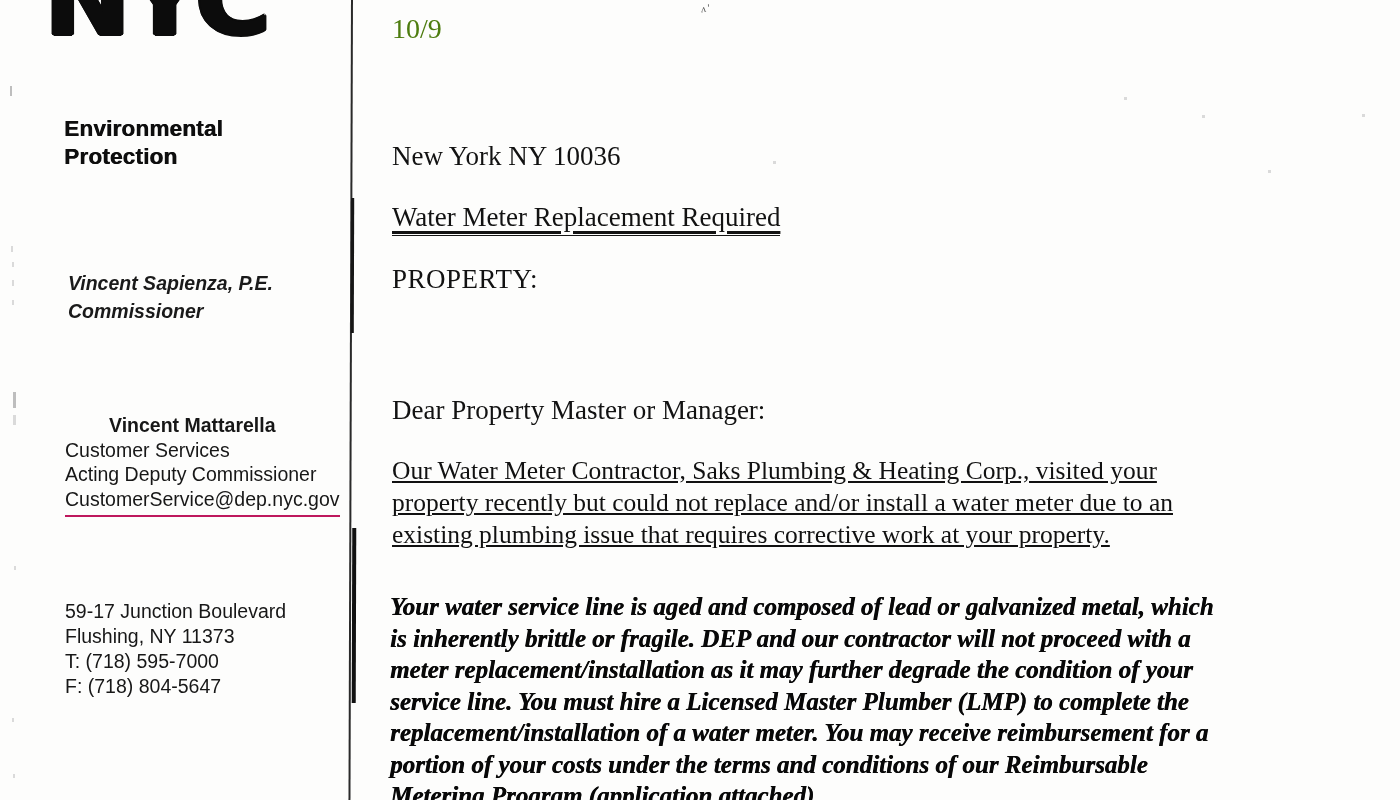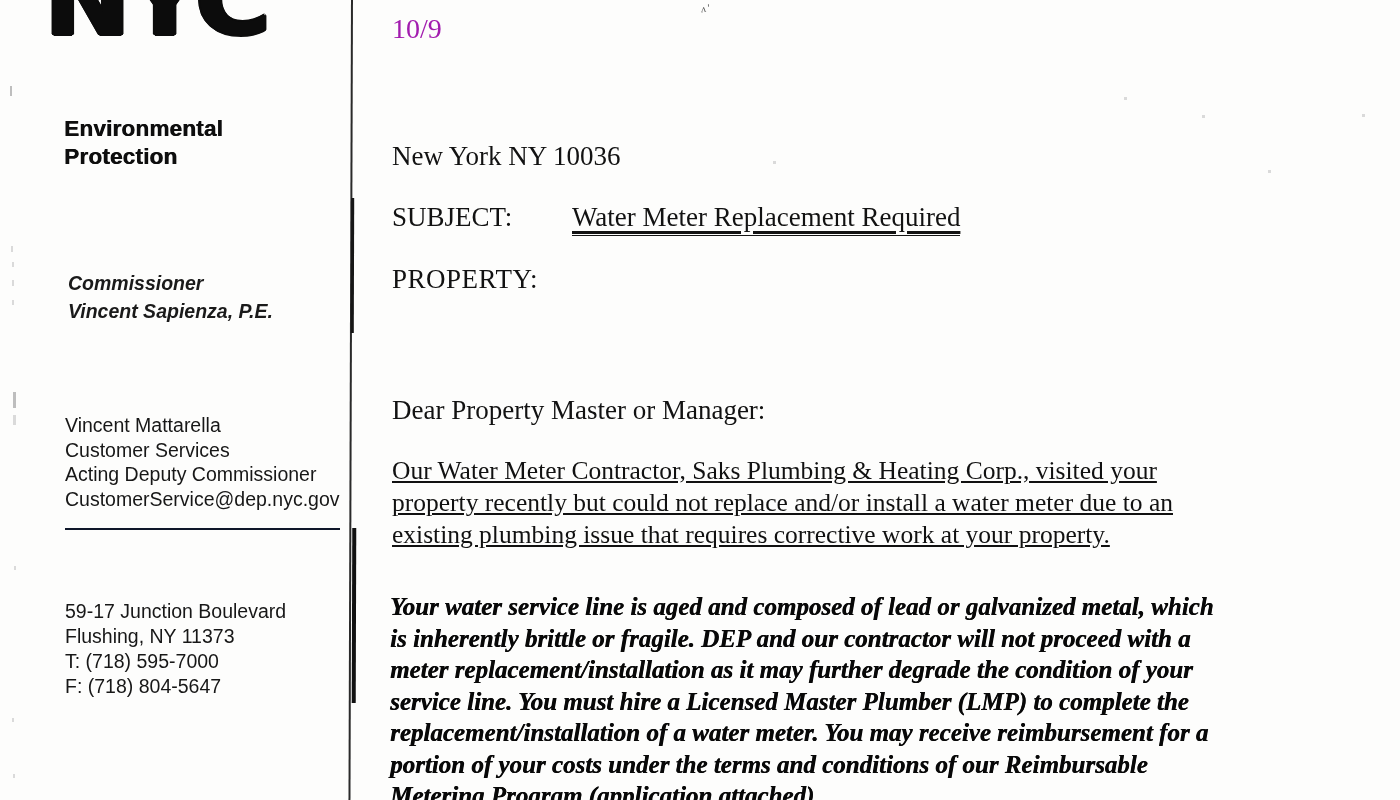--- a/index.html
+++ b/index.html
@@ -32,40 +32,40 @@
   .commissioner{
     left:68px;top:269px;
     font-family:"Liberation Sans", sans-serif;font-weight:bold;font-style:italic;
     font-size:19.5px;line-height:28px;color:#1a1a1a;
   }
   .deputy{
     left:65px;top:413px;
     font-family:"Liberation Sans", sans-serif;
     font-size:19.5px;line-height:24.5px;color:#171717;
   }
-  .deputy .name{font-weight:normal;}
-  .deputy .email{border-bottom:2px solid #0f172a;padding-bottom:18px;}
+  .deputy .name{font-weight:bold;margin-left:44px;}
+  .deputy .email{border-bottom:2px solid #be185d;padding-bottom:5px;}
   .addr{
     left:65px;top:599px;
     font-family:"Liberation Sans", sans-serif;
     font-size:19.5px;line-height:25px;color:#171717;
     white-space:pre-line;
   }
 
   
   .vrule{left:351px;top:-4px;width:1.6px;height:810px;background:#2a2a2a;transform:rotate(0.18deg);transform-origin:top left;}
   .vrule-heavy1{left:351px;top:198px;width:3px;height:135px;background:#161616;transform:rotate(0.18deg);}
   .vrule-heavy2{left:352px;top:528px;width:3.5px;height:175px;background:#111;transform:rotate(0.18deg);}
 
   
   .speck{background:#8a8a8a;opacity:0.55;}
   .speck.light{opacity:0.3;}
 
   
-  .date{left:392px;top:13px;font-size:28px;color:#a21caf;}
+  .date{left:392px;top:13px;font-size:28px;color:#4d7c0f;}
   .scan-mark{left:701px;top:2px;font-size:11px;color:#555;font-style:italic;transform:rotate(-8deg);letter-spacing:1px;}
   .recipient{left:392px;top:141px;font-size:27px;color:#121212;}
   .subject-row{left:392px;top:202px;display:flex;font-size:27px;color:#121212;}
   .subject-label{width:180px;}
   .subject-value{
     text-decoration:underline;text-decoration-thickness:2.5px;text-underline-offset:5px;
     border-bottom:1.5px solid #141414;padding-bottom:2px;font-family:Liberation Serif, serif;
   }
   .property-row{left:392px;top:264px;font-size:27px;color:#121212;letter-spacing:0.5px;}
   .salutation{left:392px;top:395px;font-size:27px;color:#121212;}
@@ -87,22 +87,22 @@
 <body>
 
 <div class="abs logo-clip">
   <div class="nyc-logo">NYC</div>
 </div>
 
 <div class="abs agency">Environmental
 Protection</div>
 
 <div class="abs commissioner">
+  <div>Vincent Sapienza, P.E.</div>
   <div>Commissioner</div>
-  <div>Vincent Sapienza, P.E.</div>
 </div>
 
 <div class="abs deputy">
   <div class="name">Vincent Mattarella</div>
   <div>Customer Services</div>
   <div>Acting Deputy Commissioner</div>
   <div><span class="email">CustomerService@dep.nyc.gov</span></div>
 </div>
 
 <div class="abs addr">59-17 Junction Boulevard
@@ -129,21 +129,20 @@
 <div class="abs speck light" style="left:1202px;top:115px;width:3px;height:3px;"></div>
 <div class="abs speck light" style="left:1362px;top:114px;width:3px;height:3px;"></div>
 <div class="abs speck light" style="left:1268px;top:170px;width:3px;height:3px;"></div>
 
 <div class="abs date">10/9</div>
 <div class="abs scan-mark">ʌ'</div>
 
 <div class="abs recipient">New York NY 10036</div>
 
 <div class="abs subject-row">
-  <span class="subject-label">SUBJECT:</span>
   <span class="subject-value">Water Meter Replacement Required</span>
 </div>
 
 <div class="abs property-row">PROPERTY:</div>
 
 <div class="abs salutation">Dear Property Master or Manager:</div>
 
 <div class="abs para1">Our Water Meter Contractor, Saks Plumbing &amp; Heating Corp., visited your
 property recently but could not replace and/or install a water meter due to an
 existing plumbing issue that requires corrective work at your property.</div>

